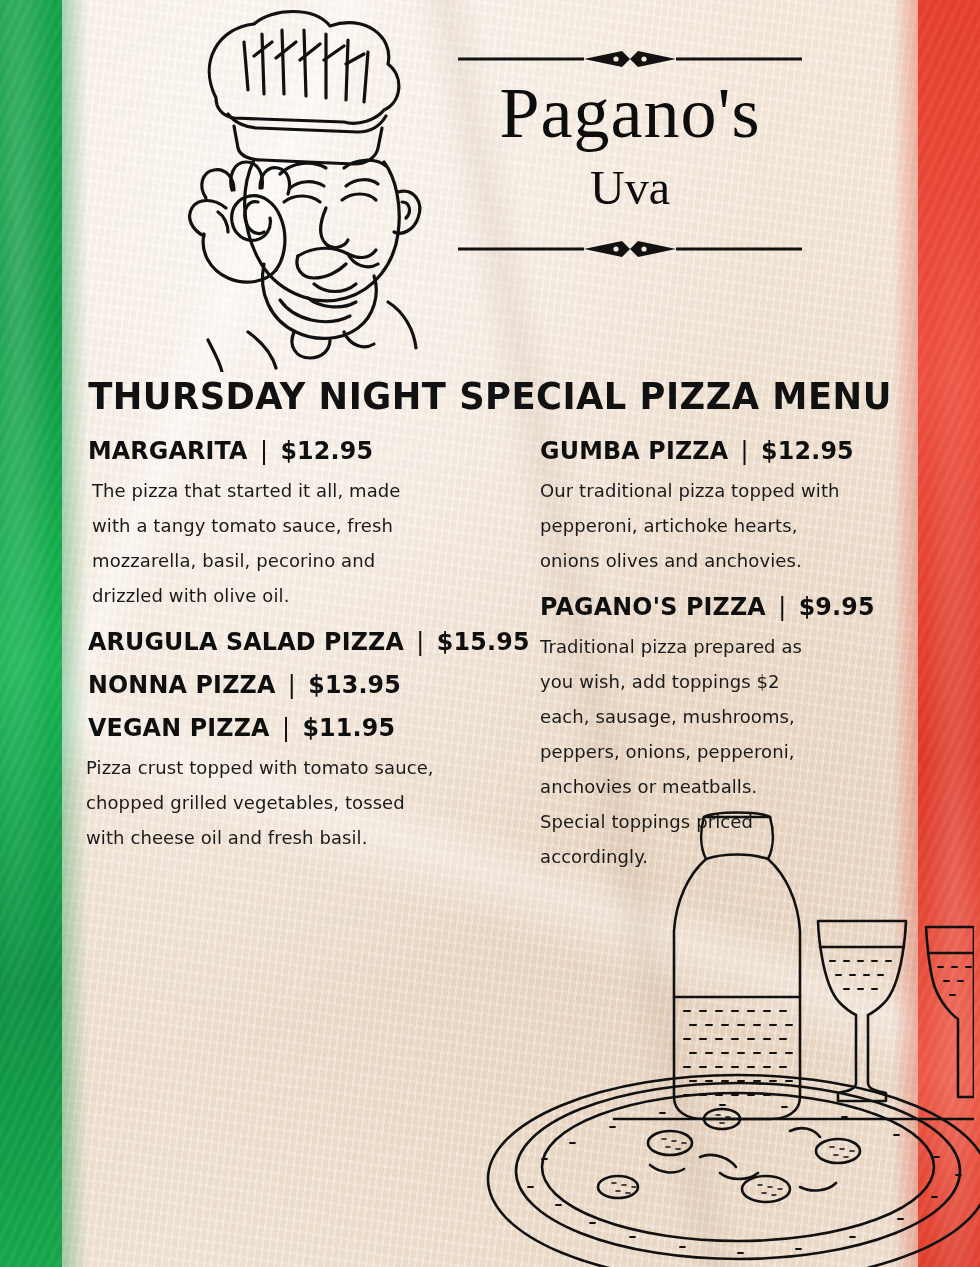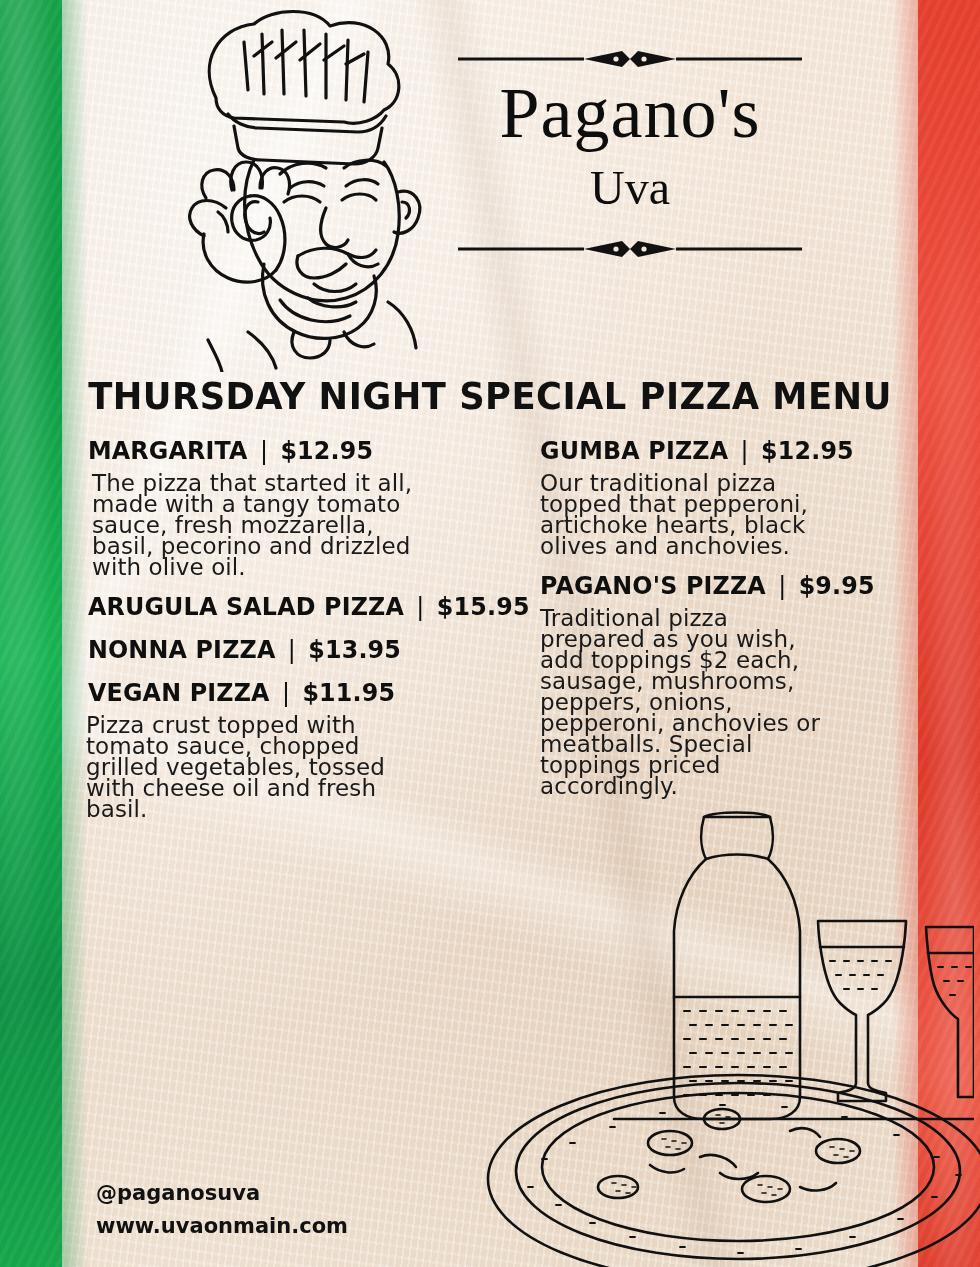--- a/index.html
+++ b/index.html
@@ -166,22 +166,22 @@
     letter-spacing: 0.2px;
     transform: scaleX(0.95);
     transform-origin: left center;
     white-space: nowrap;
     margin-bottom: 8px;
   }
   .item-head .sep { font-weight: 400; padding: 0 4px; }
   .item-head .price { font-weight: 700; }
   .item-desc {
     font-family: "DejaVu Sans", sans-serif;
-    font-size: 23px;
-    line-height: 21px;
+    font-size: 18px;
+    line-height: 35px;
     color: #1a1a1a;
     letter-spacing: 0.1px;
   }
   .item-desc.tight { font-size: 18.5px; line-height: 26px; }
 
   .col-left .item-head { text-align: left; padding-left: 2px; }
   .col-left .item-desc { padding-left: 6px; }
 
   .footer {
     position: absolute;
@@ -428,35 +428,31 @@
       </div>
 
       <div class="col col-right">
 
         <div class="item">
           <div class="item-head">
             <span>GUMBA PIZZA</span>
             <span class="sep">|</span>
             <span class="price">$12.95</span>
           </div>
-          <div class="item-desc" style="max-width:318px">Our traditional pizza topped that pepperoni, artichoke hearts, black olives and anchovies.</div>
+          <div class="item-desc" style="max-width:318px">Our traditional pizza topped with pepperoni, artichoke hearts, onions olives and anchovies.</div>
         </div>
 
 
         <div class="item">
           <div class="item-head">
             <span>PAGANO'S PIZZA</span>
             <span class="sep">|</span>
             <span class="price">$9.95</span>
           </div>
           <div class="item-desc" style="max-width:288px">Traditional pizza prepared as you wish, add toppings $2 each, sausage, mushrooms, peppers, onions, pepperoni, anchovies or meatballs. Special toppings priced accordingly.</div>
         </div>
 
       </div>
     </div>
 
-    <div class="footer">
-      <div>@paganosuva</div>
-      <div>www.uvaonmain.com</div>
-    </div>
 
   </div>
 </div>
 
 </body></html>

